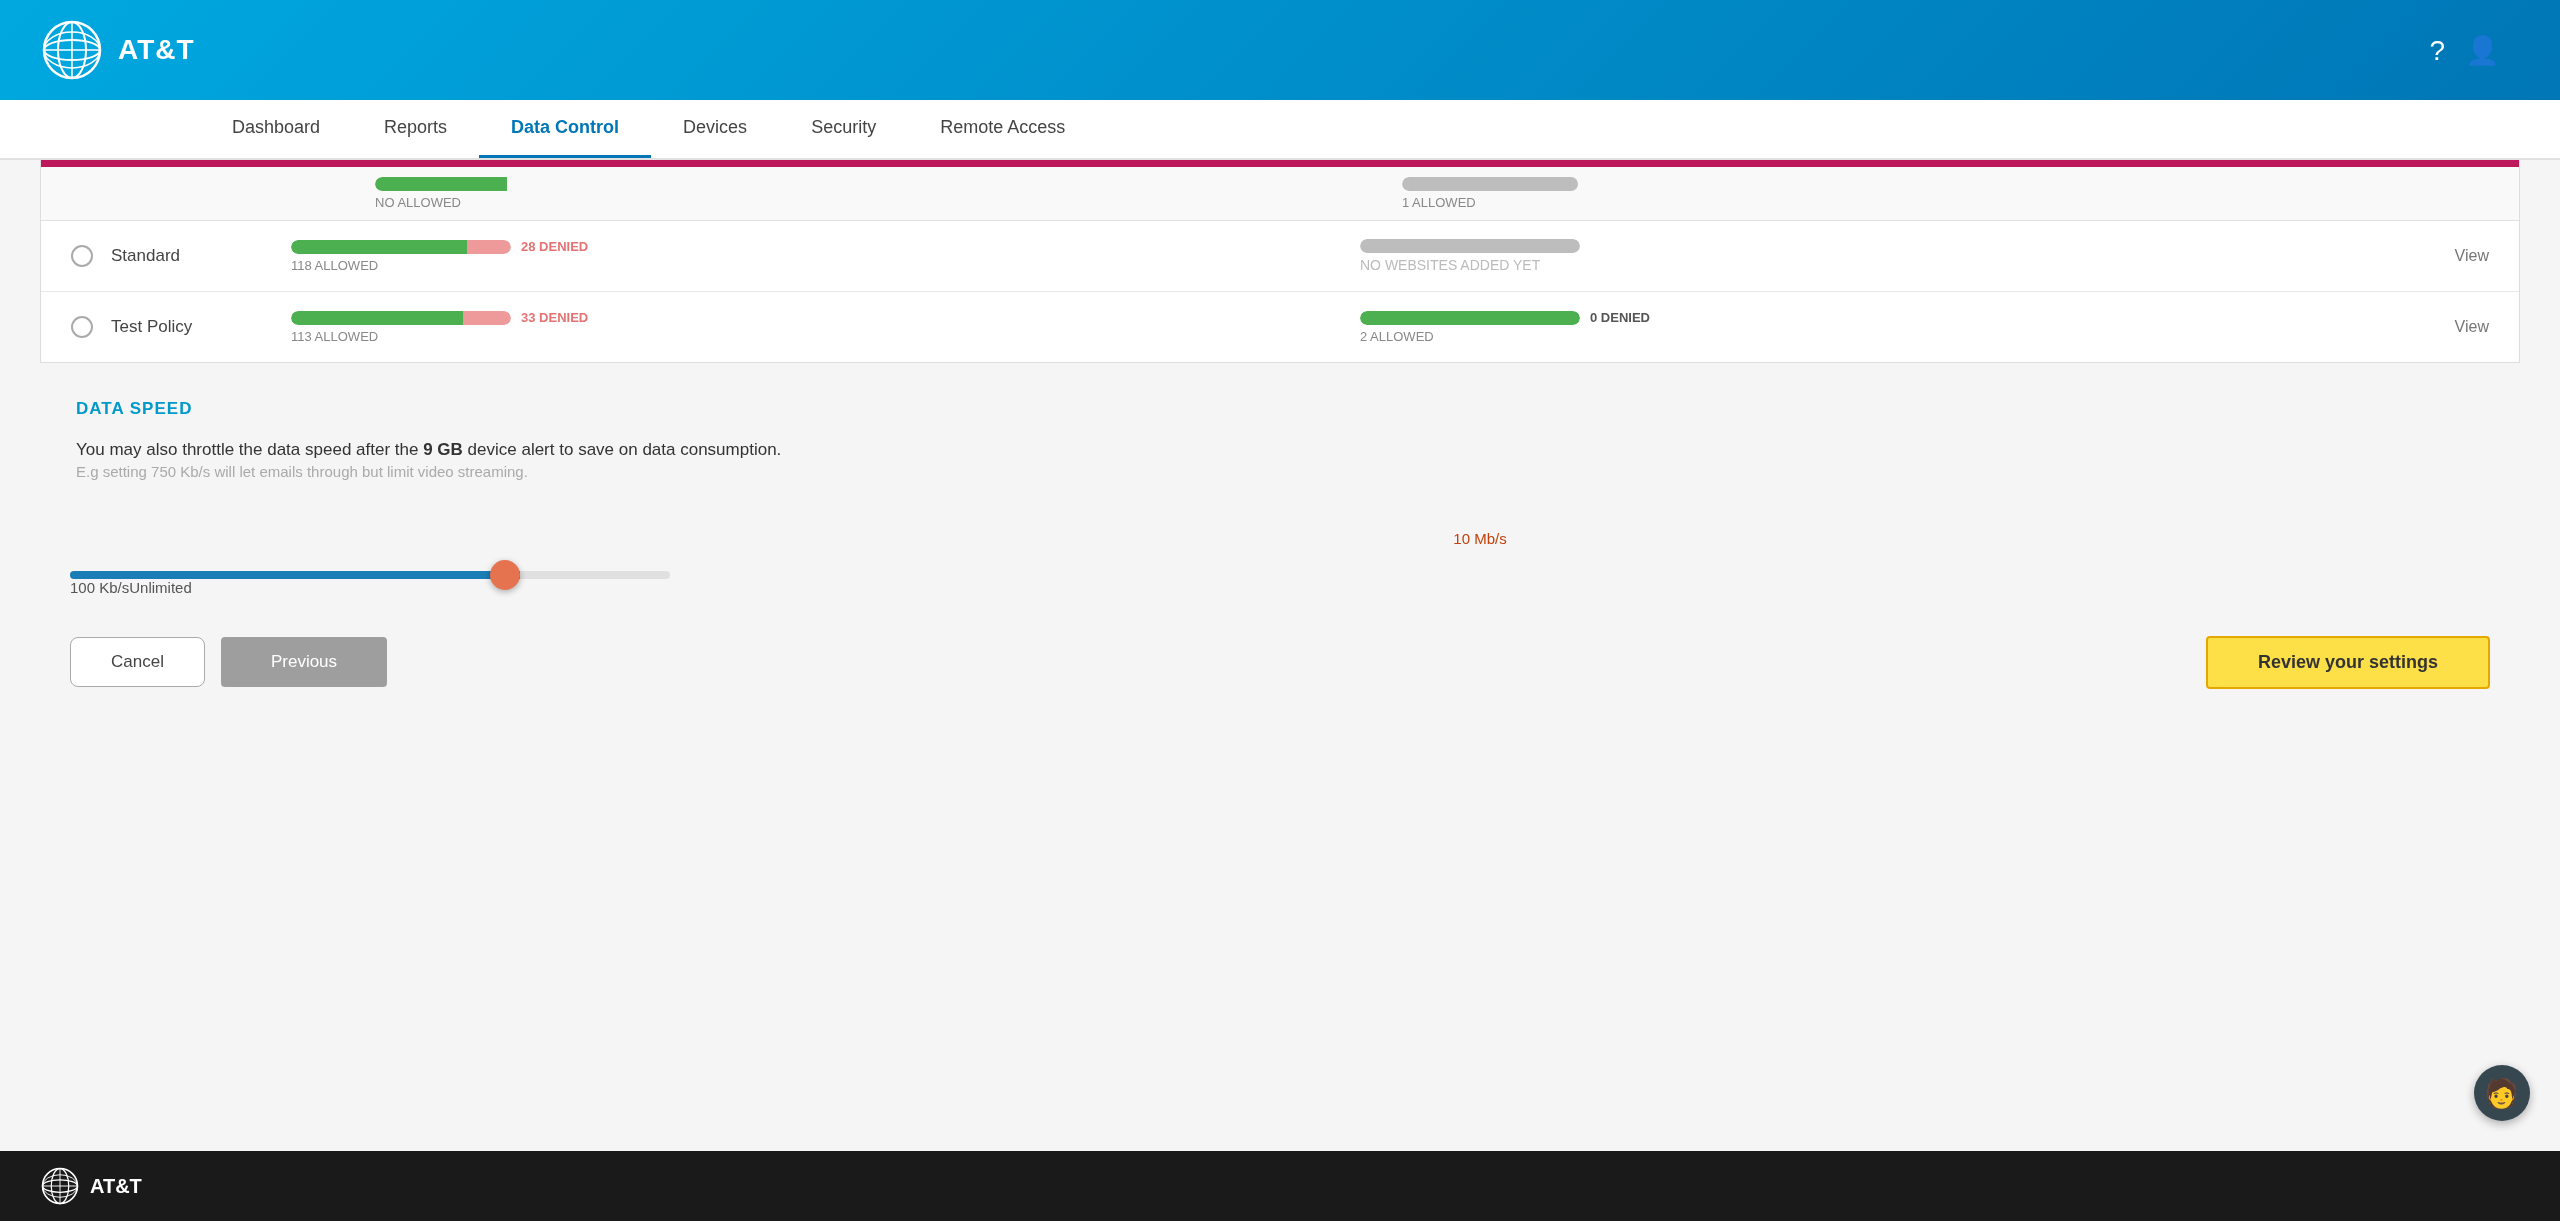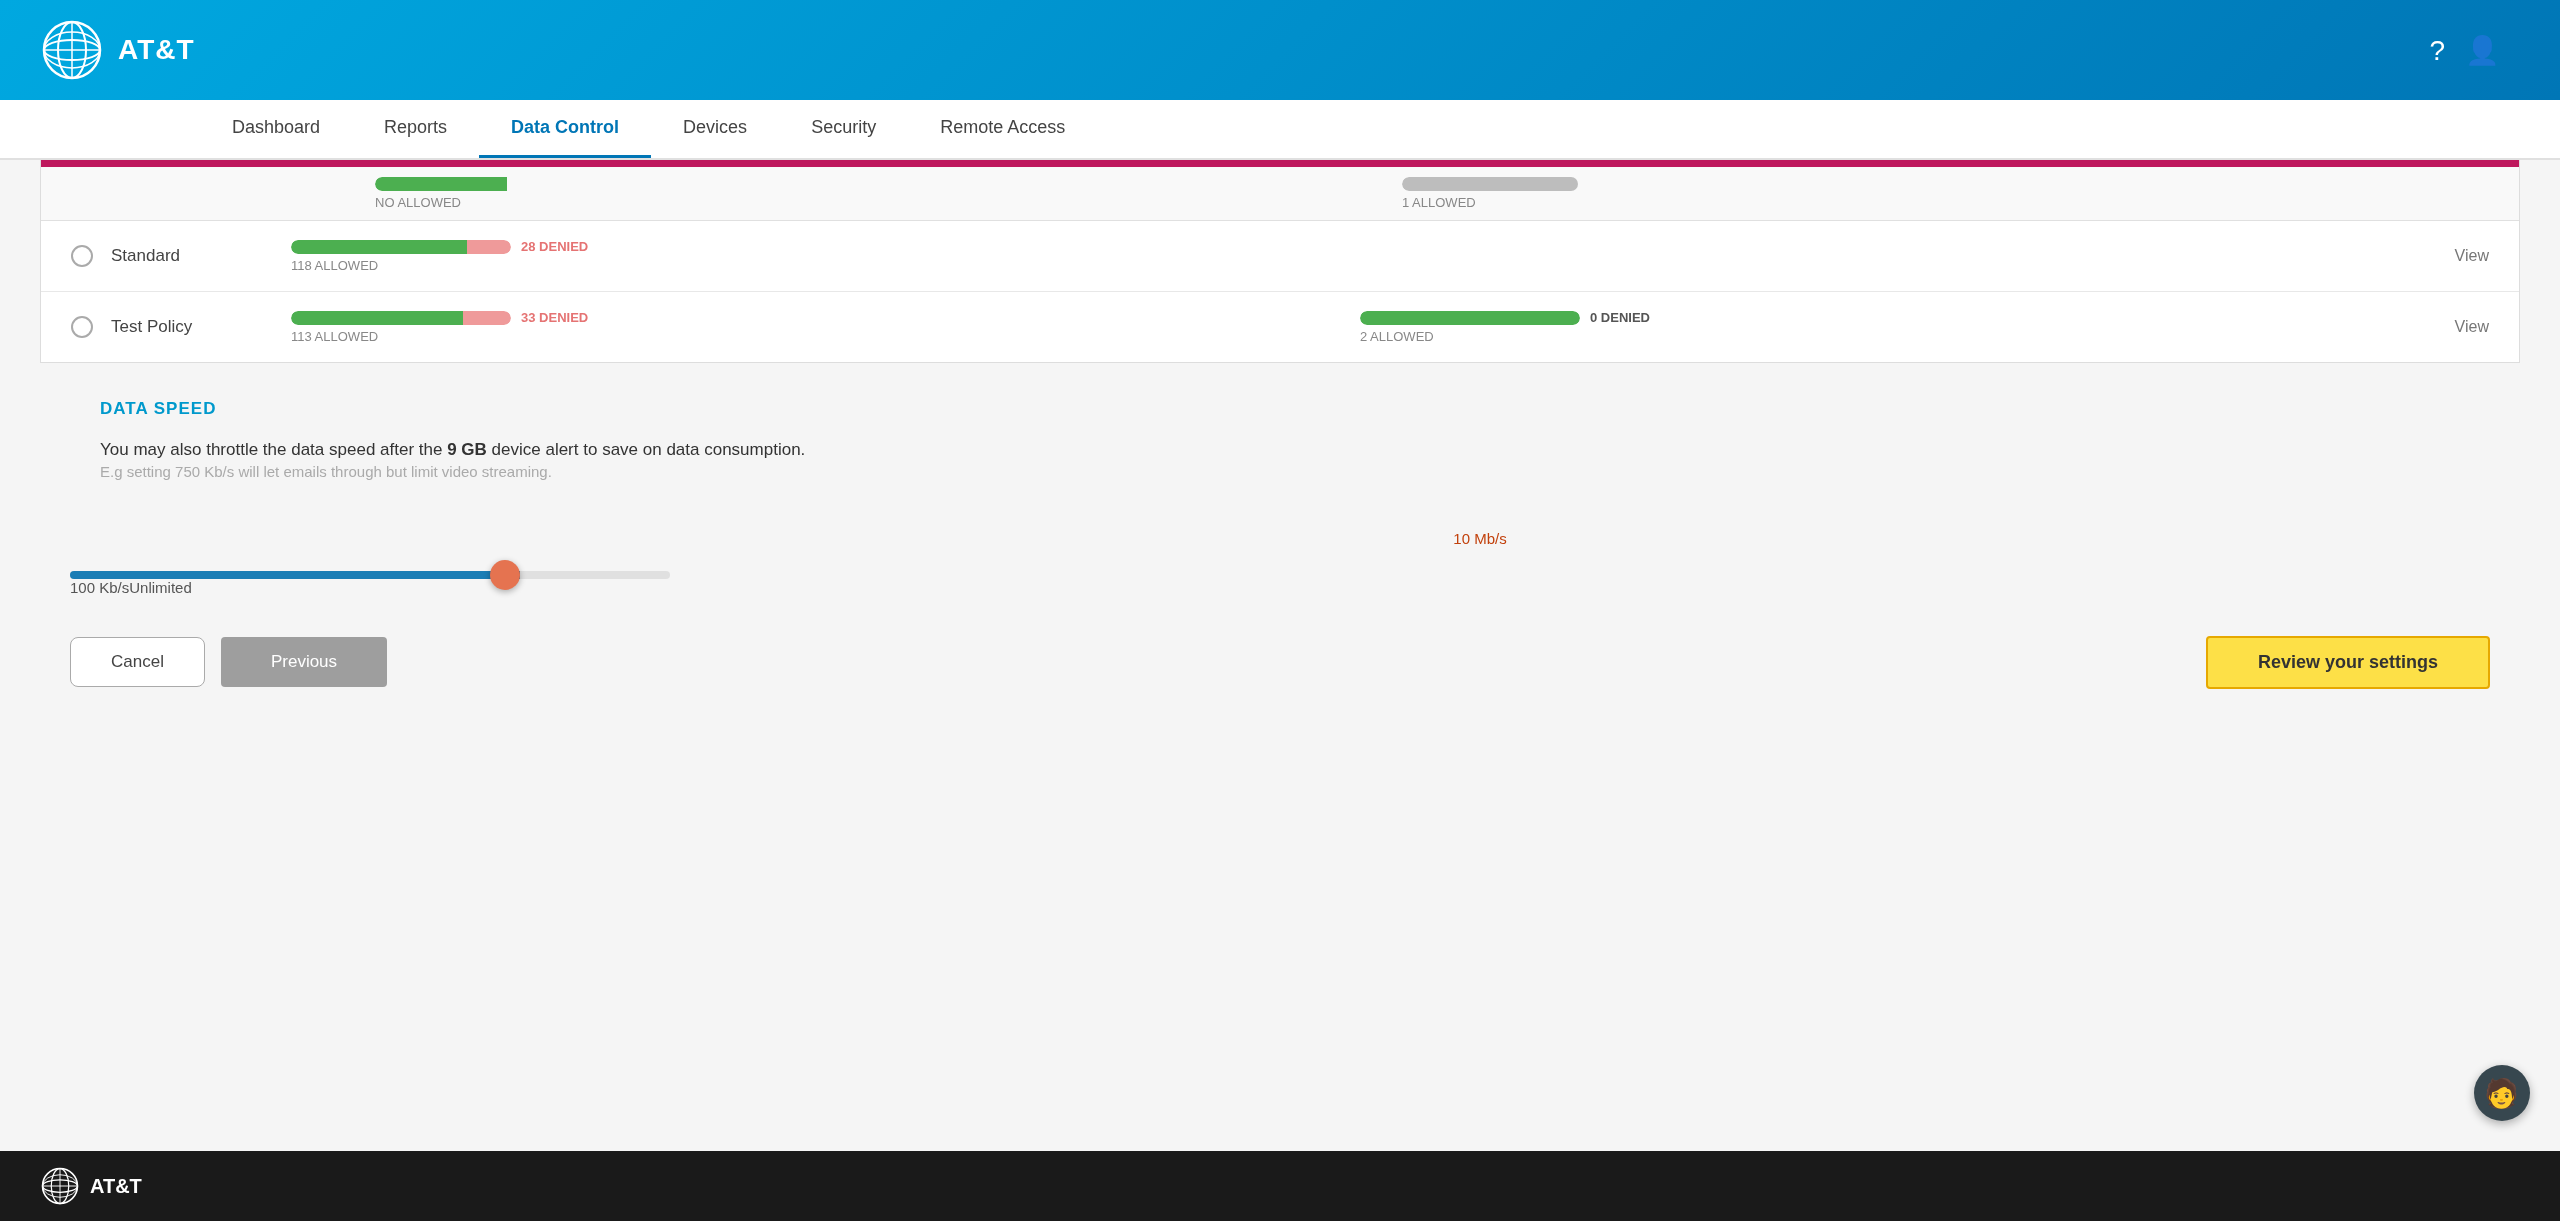--- a/index.html
+++ b/index.html
@@ -200,21 +200,21 @@
     .view-col {
       width: 80px;
       text-align: right;
       font-size: 16px;
       color: #777;
       cursor: pointer;
     }
 
     
     .data-speed-section {
-      padding: 36px 70px 20px 100px;
+      padding: 36px 70px 20px 76px;
     }
     .data-speed-title {
       font-size: 17px;
       font-weight: 700;
       color: #0099cc;
       letter-spacing: 1px;
       text-transform: uppercase;
       margin-bottom: 18px;
     }
     .data-speed-desc {
@@ -444,20 +444,28 @@
       <div class="policy-name">Standard</div>
       <div class="stats-col">
         <div class="bar-row">
           <div class="bar-container" style="display:flex; max-width:220px;">
             <span class="bar-allowed" style="width:80%; display:inline-block; flex-shrink:0;"></span>
             <span class="bar-denied" style="width:20%; display:inline-block; flex-shrink:0;"></span>
           </div>
           <span class="stat-label">28 DENIED</span>
         </div>
         <div class="stat-sub">118 ALLOWED</div>
+      </div>
+      <div class="websites-col">
+        <div class="bar-row">
+          <div class="bar-container" style="display:flex; max-width:220px;">
+            <span class="bar-gray" style="width:100%; display:inline-block;"></span>
+          </div>
+        </div>
+        <div class="no-websites">NO WEBSITES ADDED YET</div>
       </div>
       <div class="view-col">View</div>
     </div>
 
     <div class="table-row">
       <div class="radio-cell">
         <div class="radio-btn"></div>
       </div>
       <div class="policy-name">Test Policy</div>
       <div class="stats-col">

